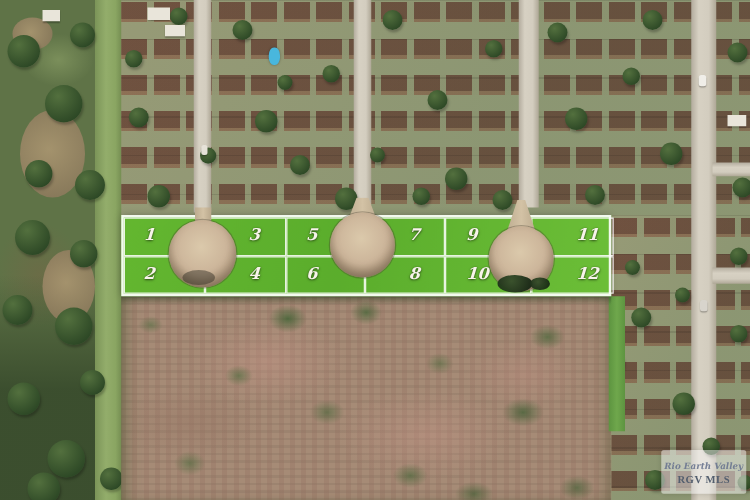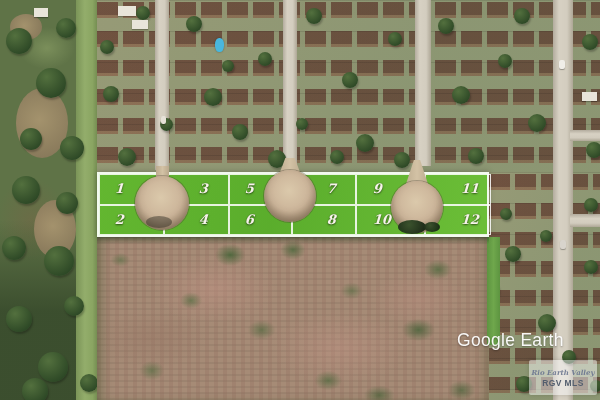--- a/index.html
+++ b/index.html
@@ -96,21 +96,21 @@
   .smudge { position:absolute; border-radius:50%; background:rgba(42,40,30,.45); }
 
   
   .watermark { position:absolute; left:457px; top:330px; font-size:17.5px; font-weight:400;
     color:rgba(255,255,255,.95); letter-spacing:.3px; text-shadow:0 1px 2px rgba(0,0,0,.35); }
   .mls { position:absolute; left:529px; top:360px; width:68px; height:35px;
     background:rgba(250,250,252,.48); border-radius:2px; box-shadow:0 0 4px rgba(0,0,0,.15);
     display:flex; flex-direction:column; align-items:center; justify-content:center; gap:1px; }
   .mls-l1 { font-family:"DejaVu Serif",serif; font-style:italic; font-weight:700;
     font-size:7px; color:#6b7690; opacity:.9; white-space:nowrap; }
-  .mls-l2 { font-weight:700; font-size:8.5px; color:#535e6e; letter-spacing:.4px; }
+  .mls-l2 { font-weight:700; font-size:8.5px; color:#535e6e; letter-spacing:.4px;font-family:Liberation Serif, serif; }
 </style>
 </head>
 <body>
 
 <div class="stage">
 
   <div class="rural">
     <div class="dirt-patch" style="left:16px;top:88px;width:52px;height:70px;"></div>
     <div class="dirt-patch" style="left:34px;top:200px;width:42px;height:58px;"></div>
     <div class="dirt-patch" style="left:10px;top:14px;width:32px;height:26px;"></div>
@@ -234,19 +234,18 @@
   <div class="stem" style="left:156px;top:166px;width:13px;height:18px;"></div>
   <div class="stem" style="left:277px;top:158px;width:26px;height:22px;clip-path:polygon(32% 0,68% 0,100% 100%,0 100%);"></div>
   <div class="stem" style="left:404px;top:160px;width:26px;height:30px;clip-path:polygon(38% 0,62% 0,100% 100%,0 100%);"></div>
   <div class="cds" style="left:135px;top:176px;width:54px;height:54px;"></div>
   <div class="cds" style="left:264px;top:170px;width:52px;height:52px;"></div>
   <div class="cds" style="left:391px;top:181px;width:52px;height:52px;"></div>
   <div class="smudge" style="left:146px;top:216px;width:26px;height:12px;"></div>
   <div class="bush" style="left:398px;top:220px;width:28px;height:14px;"></div>
   <div class="bush" style="left:424px;top:222px;width:16px;height:10px;"></div>
 
-  <div class="watermark">Google Earth</div>
   <div class="mls">
     <span class="mls-l1">Rio Earth Valley</span>
     <span class="mls-l2">RGV MLS</span>
   </div>
 
 </div>
 
 </body></html>

